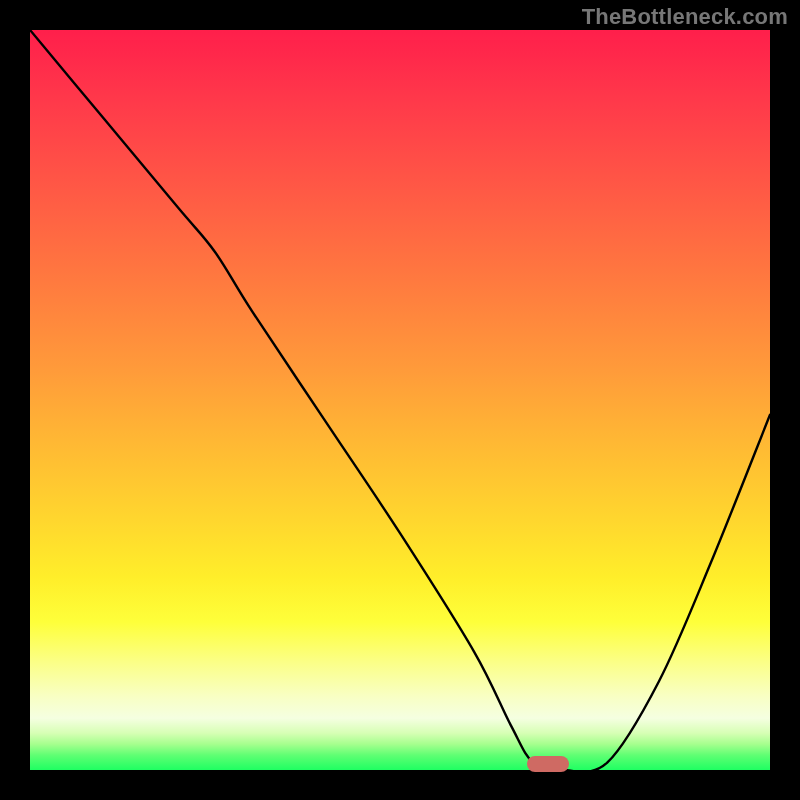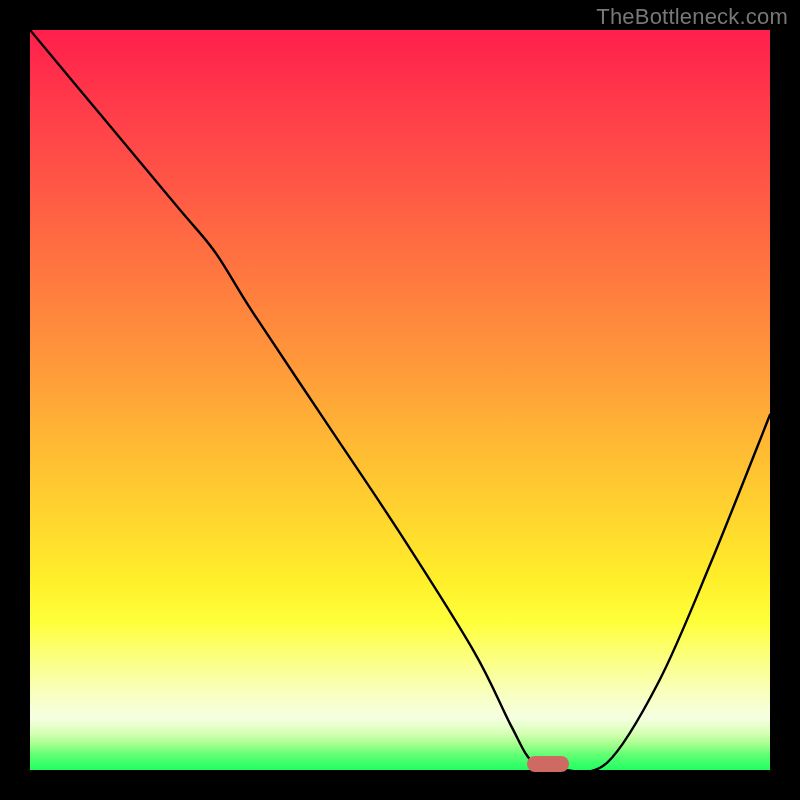--- a/index.html
+++ b/index.html
@@ -14,21 +14,21 @@
     position: relative;
     width: 800px;
     height: 800px;
   }
   .watermark {
     position: absolute;
     top: 4px;
     right: 12px;
     font-family: Arial, Helvetica, sans-serif;
     font-size: 22px;
-    font-weight: 400;
+    font-weight: 700;
     color: #777;
     letter-spacing: 0.2px;
     user-select: none;
   }
   
   .plot {
     position: absolute;
     left: 30px;
     top: 30px;
     width: 740px;

